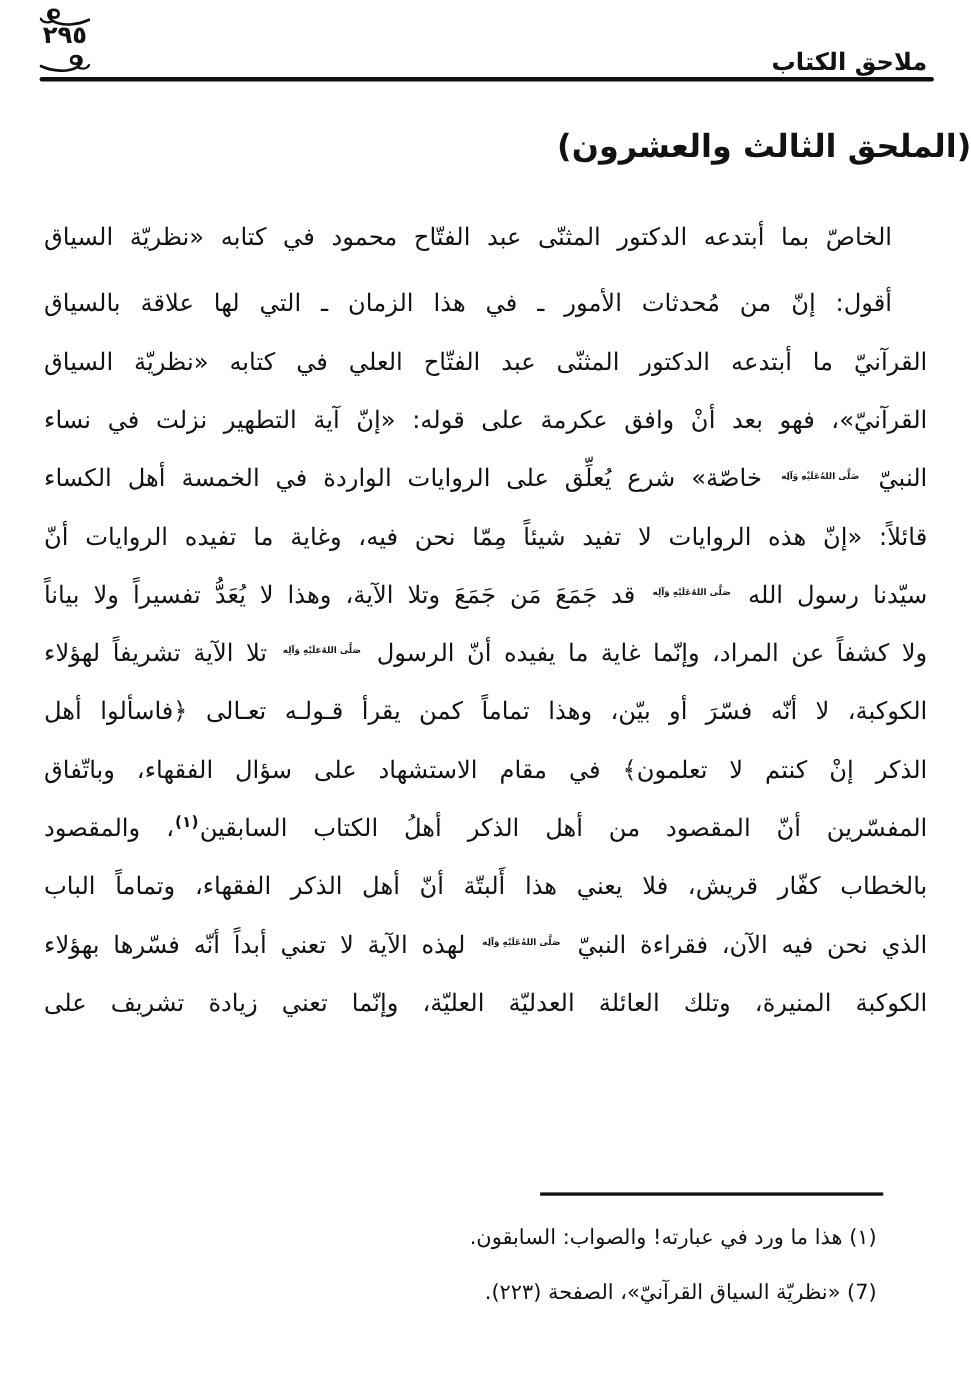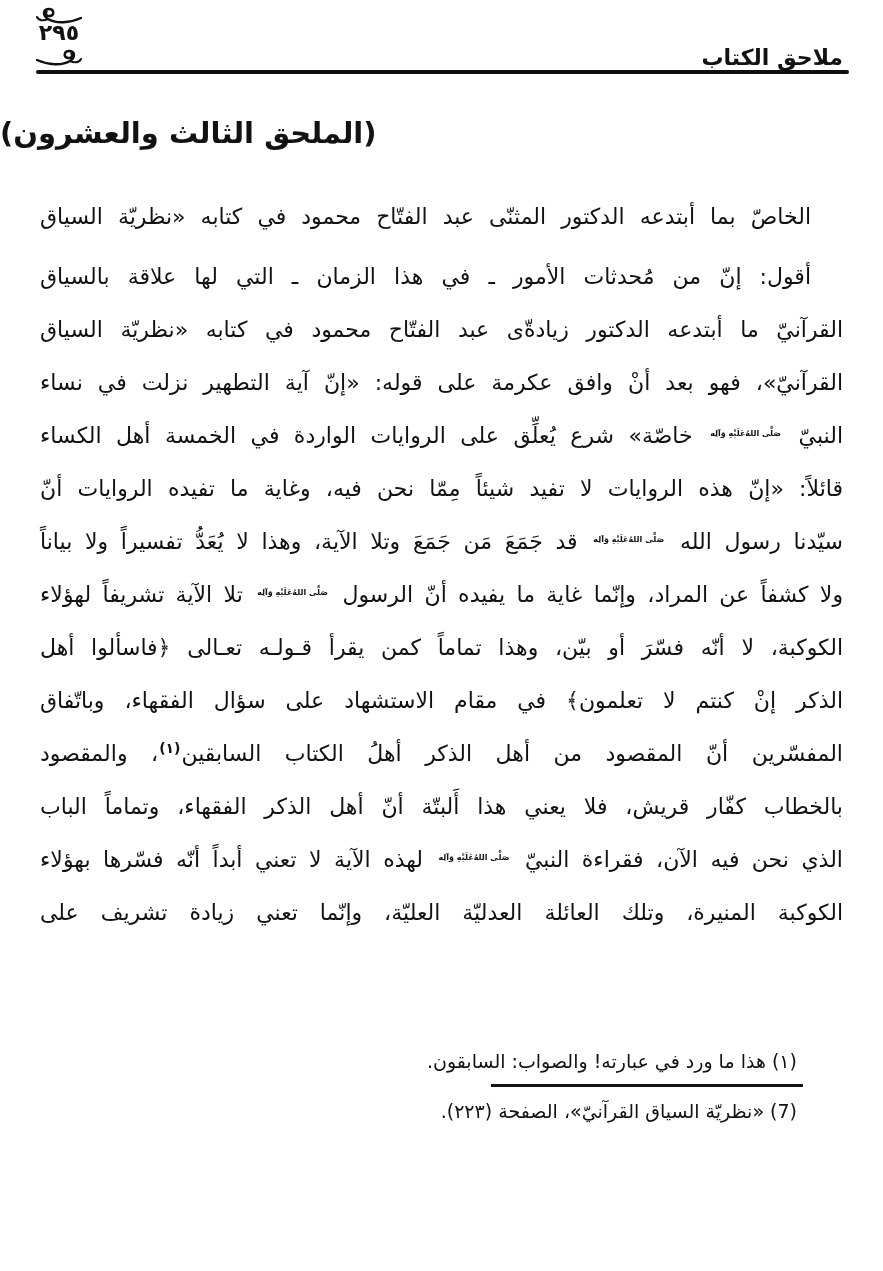--- a/index.html
+++ b/index.html
@@ -32,21 +32,21 @@
   }
   .flourish{display:block;}
   .flourish.mirror{transform:scaleX(-1);}
   .header-rule{
     position:absolute;top:70px;left:36px;right:34px;height:4px;
     background:#0f0f0f;border-radius:2px;
   }
   
   .appendix-title{
     position:absolute;top:116px;left:0;right:0;
-    text-align:left;font-size:29px;font-weight:bold;direction:rtl;
+    text-align:right;font-size:29px;font-weight:bold;direction:rtl;padding-left:24px;
   }
   
   .content{
     position:absolute;top:188px;right:40px;left:40px;direction:rtl;
   }
   .line{
     font-size:22px;
     text-align:justify;
     -moz-text-align-last:justify;
     text-align-last:justify;
@@ -67,21 +67,21 @@
   .fnref{
     font-size:14px;font-weight:bold;
     vertical-align:super;line-height:0;margin:0 1px;
   }
   
   .fn-sep{
     position:absolute;top:1084px;right:80px;width:312px;height:3px;
     background:#131313;
   }
   .footnotes{
-    position:absolute;top:1036px;right:86px;left:60px;
+    position:absolute;top:1100px;right:86px;left:60px;
     direction:rtl;text-align:right;
     font-size:19px;line-height:50px;
   }
 </style>
 </head>
 <body>
 
 <div class="page">
 
   <div class="header">
@@ -103,21 +103,21 @@
   <div class="appendix-title">(الملحق الثالث والعشرون)</div>
 
   <div class="content">
 
     <div class="intro">
       <div class="line first">الخاصّ بما أبتدعه الدكتور المثنّى عبد الفتّاح محمود في كتابه «نظريّة السياق</div>
     </div>
 
     <div class="main-para">
       <div class="line first">أقول: إنّ من مُحدثات الأمور ـ في هذا الزمان ـ التي لها علاقة بالسياق</div>
-      <div class="line">القرآنيّ ما أبتدعه الدكتور زيادةّى عبد الفتّاح محمود في كتابه «نظريّة السياق</div>
+      <div class="line">القرآنيّ ما أبتدعه الدكتور المثنّى عبد الفتّاح العلي في كتابه «نظريّة السياق</div>
       <div class="line">القرآنيّ»، فهو بعد أنْ وافق عكرمة على قوله: «إنّ آية التطهير نزلت في نساء</div>
 
       <div class="line">
         <span>النبيّ</span>
         <span class="salawat">
           <span>صَلَّى اللهُ</span>
           <span>عَلَيْهِ وَآلِه</span>
         </span>
         <span>خاصّة» شرع يُعلِّق على الروايات الواردة في الخمسة أهل الكساء</span>
       </div>

